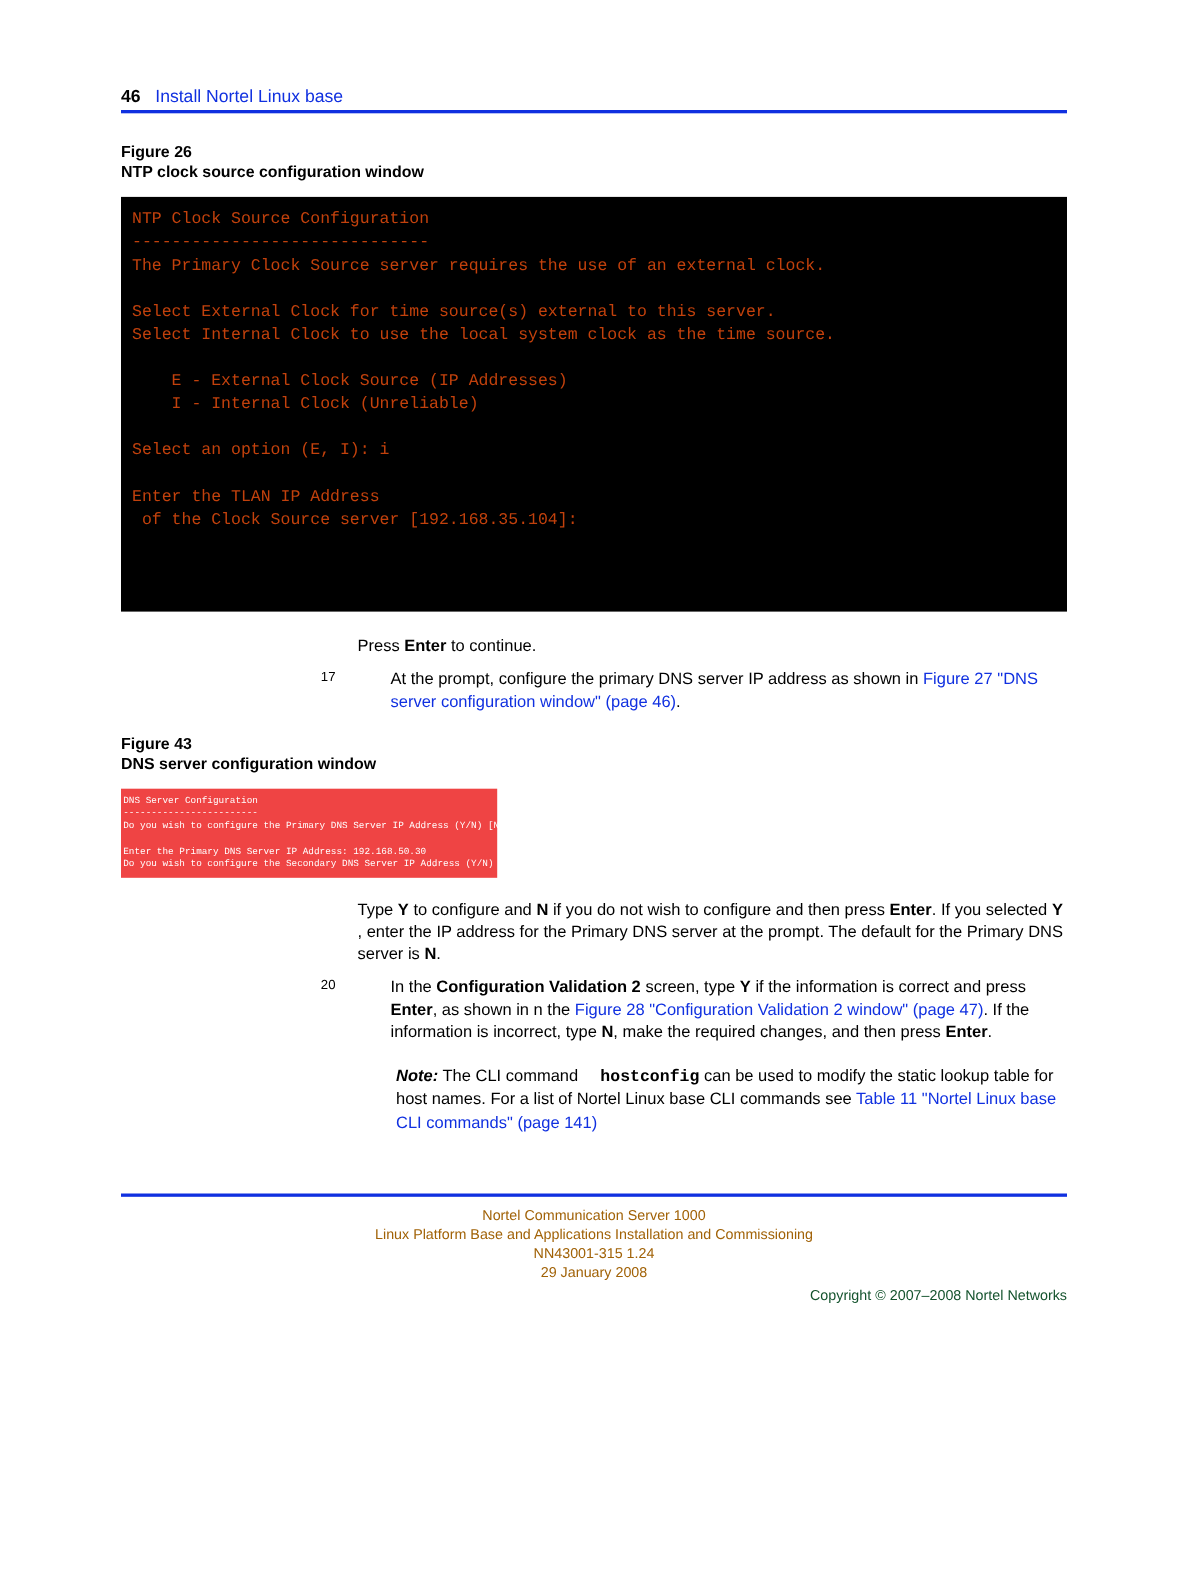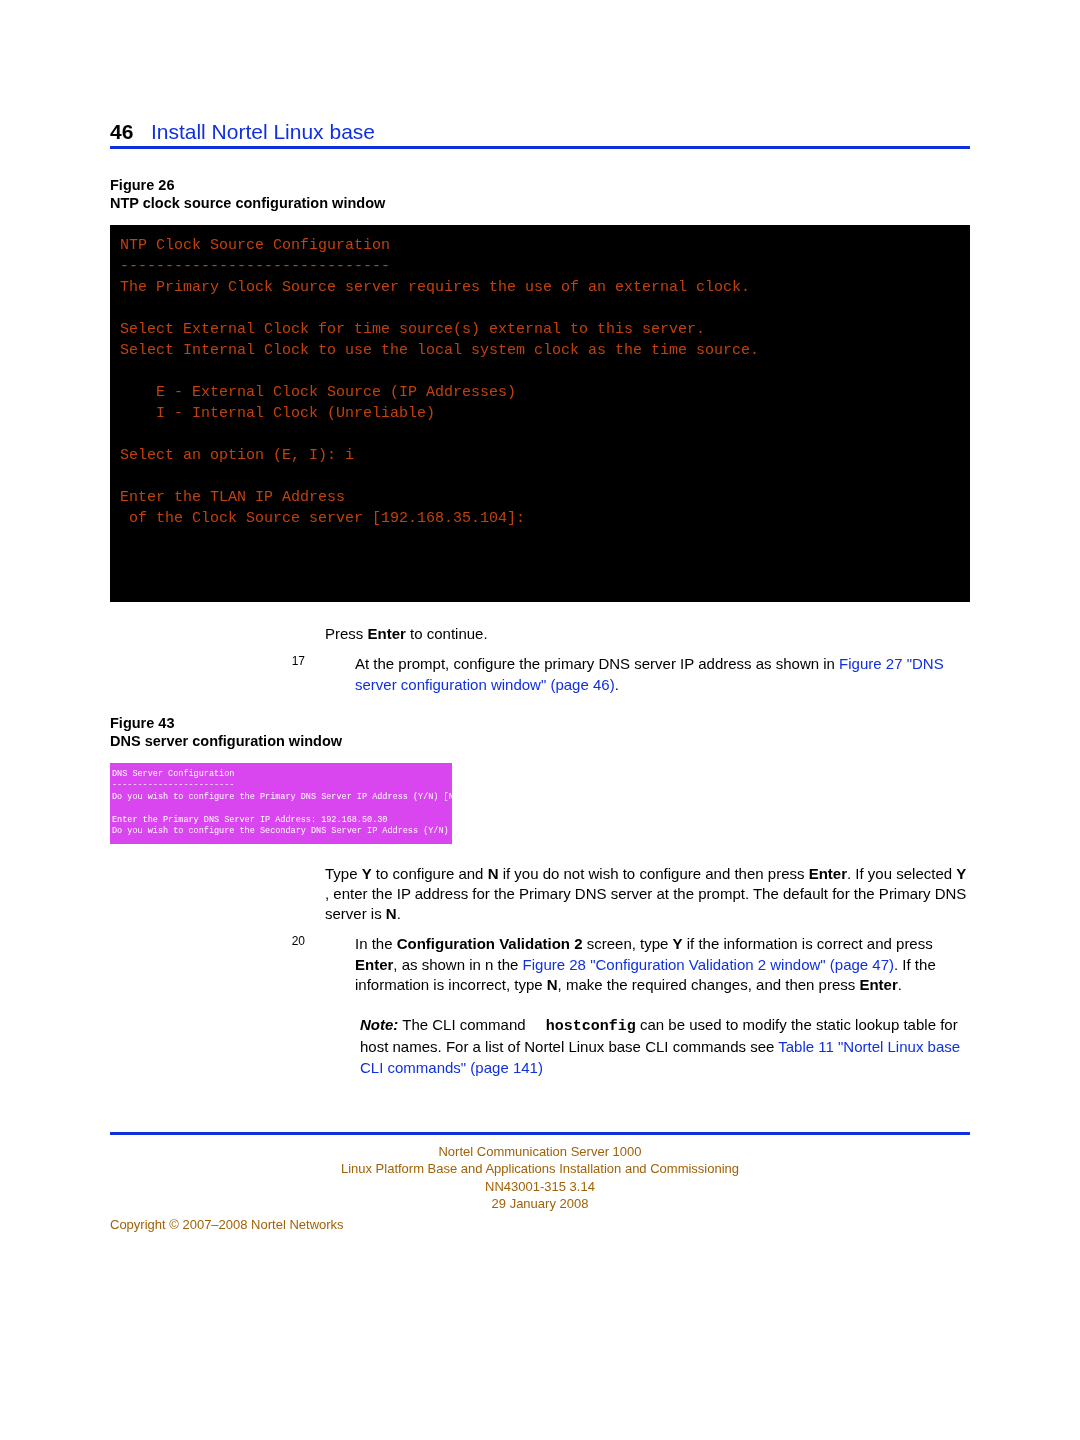--- a/index.html
+++ b/index.html
@@ -11,23 +11,22 @@
     background: #fff;
   }
   .page {
     width: 1080px;
     height: 1440px;
     padding: 80px 110px 60px 110px;
     box-sizing: border-box;
     position: relative;
   }
   .header-line {
-    font-size: 21px;
+    font-size: 16px;
     margin-bottom: 2px;
-    margin-top: 40px;
   }
   .page-number {
     font-weight: bold;
     color: #000;
   }
   .section-title {
     color: #1030e0;
   }
   hr.thick {
     border: none;
@@ -54,21 +53,21 @@
     background: #000;
     color: #c2410c;
     padding: 10px 10px;
     font-size: 15px;
     white-space: pre;
     margin-bottom: 22px;
     line-height: 1.4;
   }
   .terminal-small {
     font-family: "Courier New", monospace;
-    background: #d946ef;
+    background: #ef4444;
     color: #fff;
     padding: 6px 4px 6px 2px;
     font-size: 8.5px;
     width: 336px;
     white-space: pre;
     margin-bottom: 20px;
     line-height: 1.35;
   }
   .step-row {
     display: flex;
@@ -104,23 +103,24 @@
   .link {
     color: #1030e0;
   }
   .footer {
     text-align: center;
     color: #a16207;
     font-size: 13px;
     line-height: 1.35;
   }
   .copyright {
-    color: #a16207;
+    color: #14532d;
     font-size: 13px;
     margin-top: 4px;
+    text-align: right;
   }
   .b { font-weight: bold; }
   .i { font-style: italic; }
   .mono { font-family: "Courier New", monospace; padding-left: 16px; }
 </style>
 </head>
 <body>
 
 <div class="page">
 
@@ -182,18 +182,18 @@
   <div class="note-text">
     <span class="b i">Note:</span><span>  The CLI command </span><span class="mono b">hostconfig</span><span> can be used to modify the static lookup table for host names.  For a list of Nortel Linux base CLI commands see </span><span class="link">Table 11 "Nortel Linux base CLI commands" (page 141)</span>
   </div>
 
   <div style="height:40px"></div>
 
   <hr class="thick-footer">
   <div class="footer">
     <div>Nortel Communication Server 1000</div>
     <div>Linux Platform Base and Applications Installation and Commissioning</div>
-    <div>NN43001-315   3.14</div>
+    <div>NN43001-315   1.24</div>
     <div>29 January 2008</div>
   </div>
   <div class="copyright">Copyright © 2007–2008 Nortel Networks</div>
 
 </div>
 
 </body></html>

